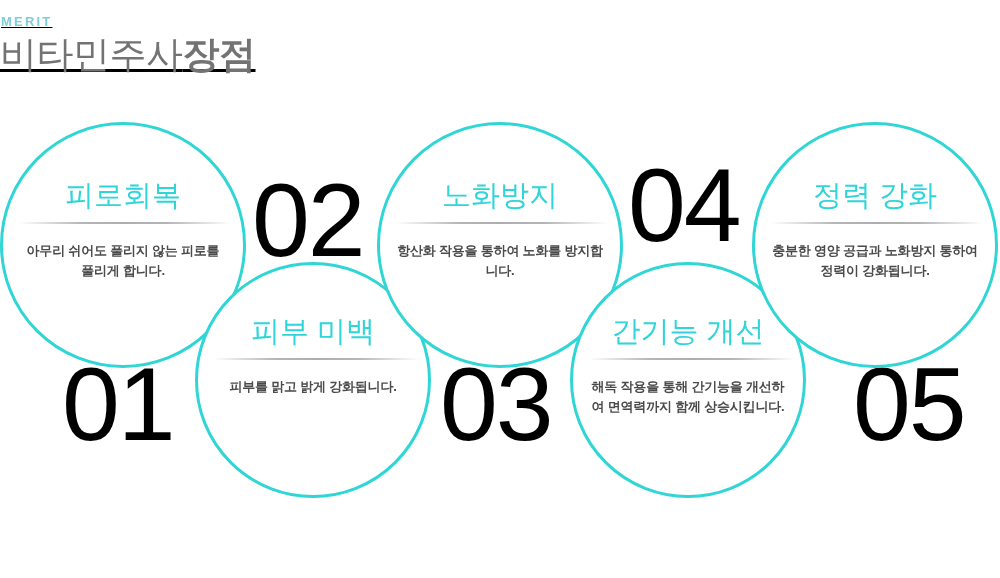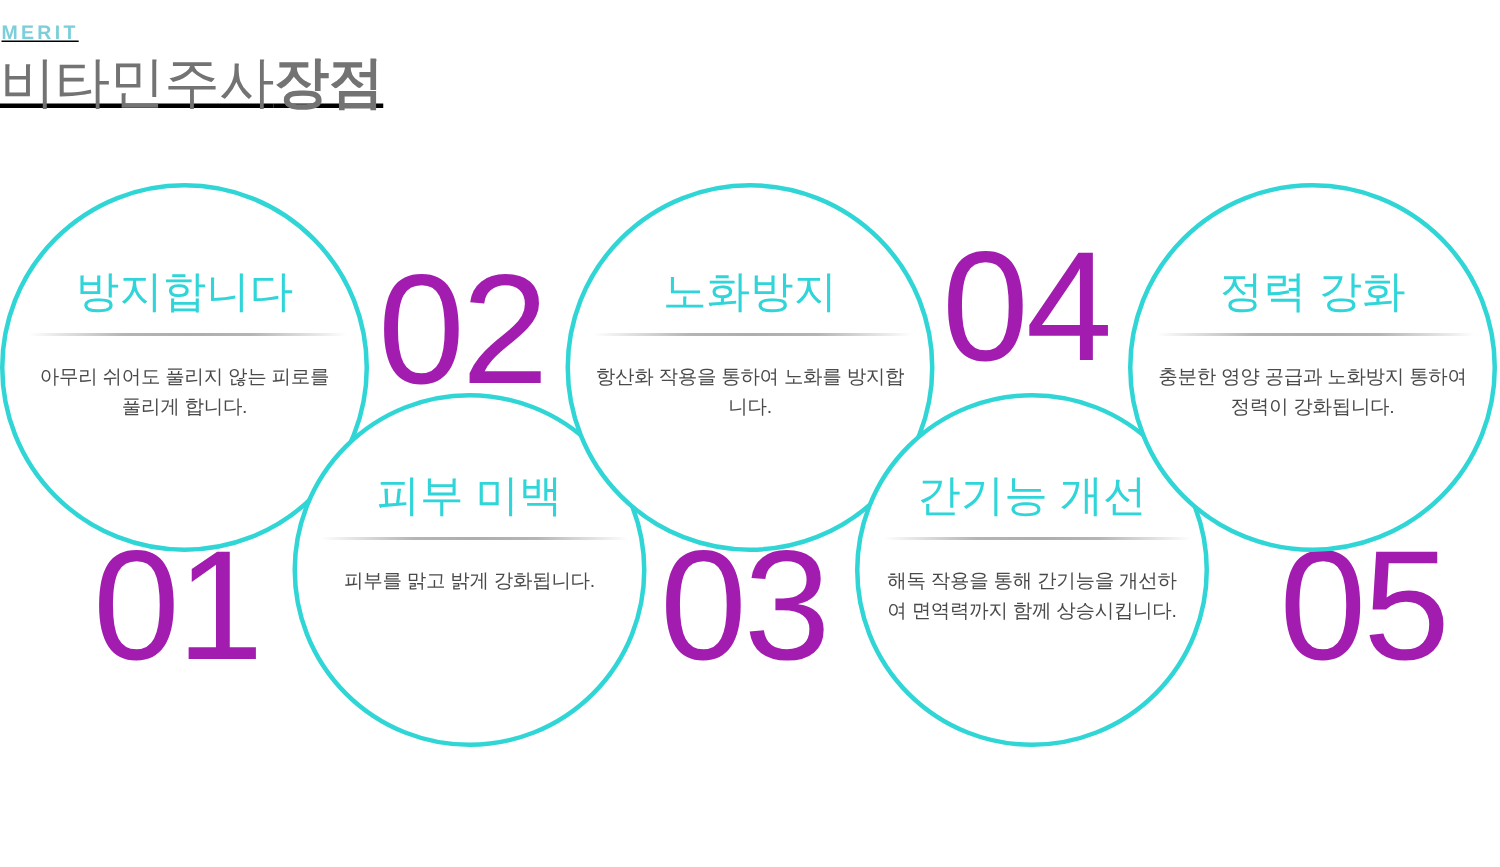--- a/index.html
+++ b/index.html
@@ -54,21 +54,21 @@
     position: absolute;
     left: 0;
     top: 0;
     width: 1000px;
     height: 578px;
   }
 
   
   .step-number {
     position: absolute;
-    color: #a21caf;
+    color: #000000;
     font-family: "Liberation Sans", sans-serif;
     font-weight: 300;
     font-size: 104px;
     line-height: 104px;
     letter-spacing: -2px;
     white-space: nowrap;
     z-index: 1;
   }
 
   
@@ -121,21 +121,21 @@
         rgba(140,140,140,0.18) 92%,
         rgba(140,140,140,0) 100%);
   }
   .circle-bottom .divider { width: 205px; }
 
   .card-body {
     margin-top: 17px;
     font-size: 13px;
     line-height: 20px;
     color: #4a4a4a;
-    font-weight: 400;
+    font-weight: 700;
     letter-spacing: -0.2px;
   }
 </style>
 </head>
 <body>
 
 <div id="header">
   <div id="merit-label">MERIT</div>
   <div id="page-title">
     <span class="thin">비타민주사</span><span class="bold">장점</span>
@@ -145,21 +145,21 @@
 <div id="diagram">
 
   <div class="step-number" style="left:62px; top:352px;">01</div>
   <div class="step-number" style="left:252px; top:168px;">02</div>
   <div class="step-number" style="left:440px; top:352px;">03</div>
   <div class="step-number" style="left:628px; top:153px;">04</div>
   <div class="step-number" style="left:853px; top:352px;">05</div>
 
   <div class="circle circle-top" style="left:0px; top:122px;">
     <div class="circle-inner">
-      <div class="card-title">방지합니다</div>
+      <div class="card-title">피로회복</div>
       <div class="divider"></div>
       <div class="card-body">아무리 쉬어도 풀리지 않는 피로를 풀리게 합니다.</div>
     </div>
   </div>
 
   <div class="circle circle-bottom" style="left:195px; top:262px;">
     <div class="circle-inner">
       <div class="card-title">피부 미백</div>
       <div class="divider"></div>
       <div class="card-body">피부를 맑고 밝게 강화됩니다.</div>

